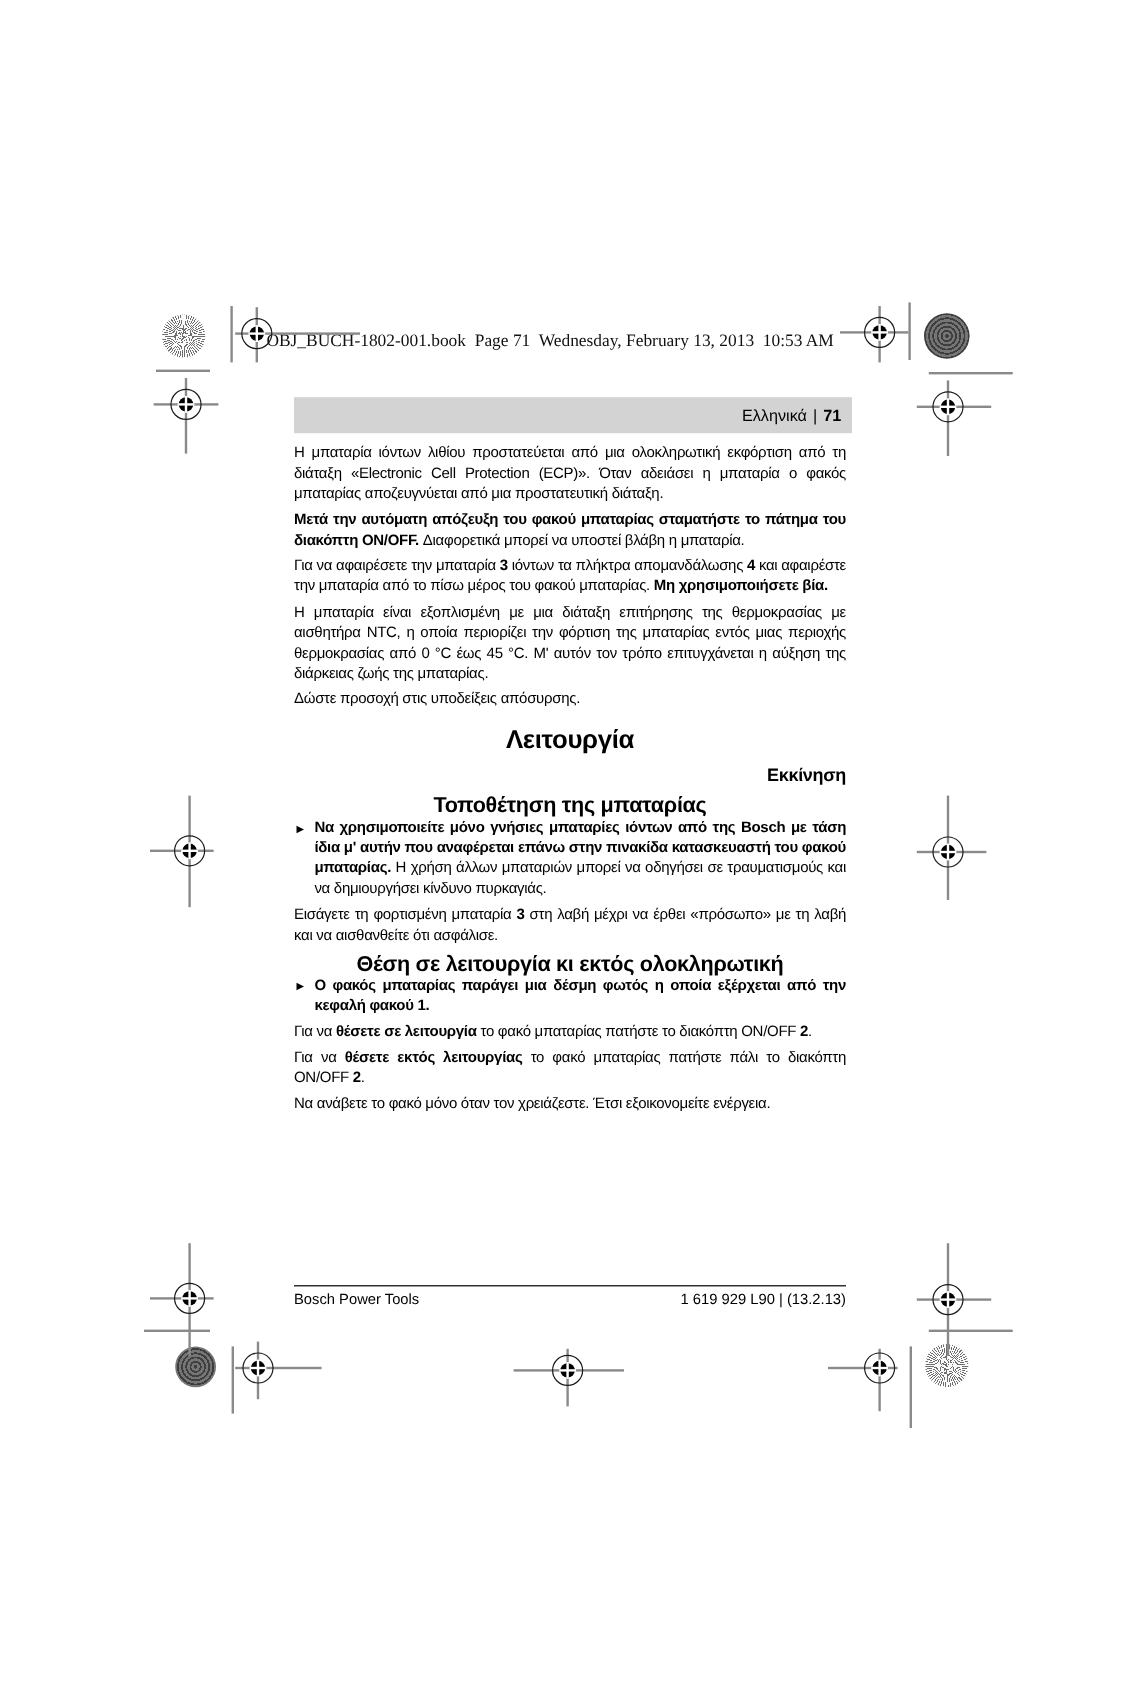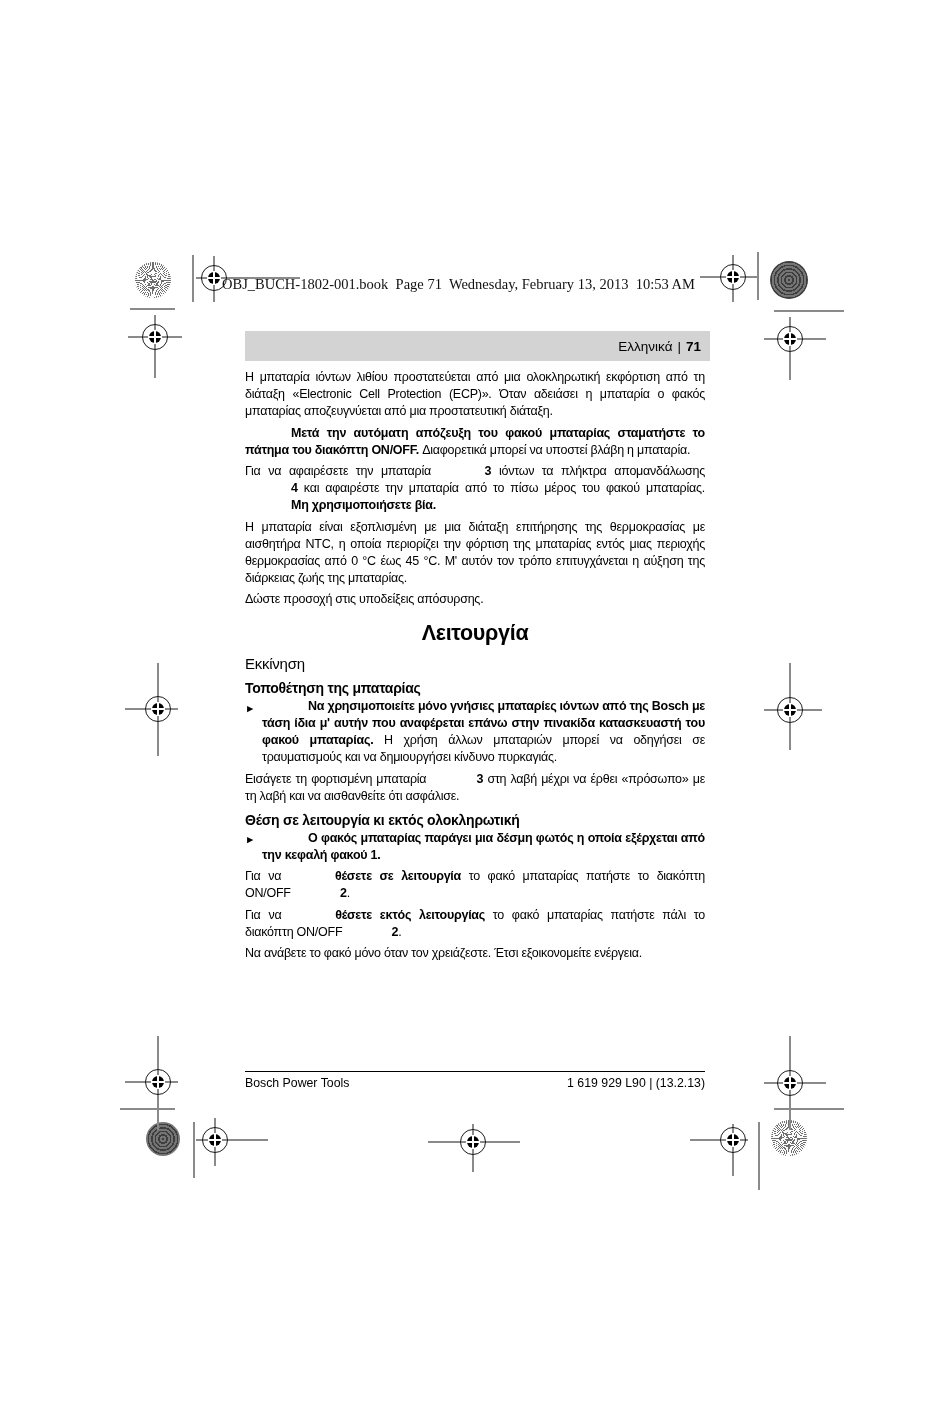--- a/index.html
+++ b/index.html
@@ -39,24 +39,24 @@
   }
   .header-bar .sep { margin:0 5px; }
   .header-bar .pg { font-weight:bold; }
 
   .doc {
     position:absolute; left:245px; top:369px; width:460px;
     font-size:12.5px; line-height:17px; letter-spacing:-0.25px;
     text-align:justify;
   }
   .doc p { margin:0 0 4.5px; }
-  .doc .b { font-weight:bold;margin-left:46px; }
+  .doc .b { font-weight:bold; }
   .doc h1 { font-size:21.5px; line-height:25px; margin:13px 0 8px; letter-spacing:-0.3px; text-align:center; font-weight:bold; }
-  .doc h2 { font-size:15px;   line-height:18px; margin:9px 0 7px;  text-align:left; font-weight:normal; }
-  .doc h3 { font-size:14px; line-height:17px; margin:7px 0 1px;  text-align:left; font-weight:bold; }
+  .doc h2 { font-size:15px;   line-height:18px; margin:9px 0 7px;  text-align:right; font-weight:bold; }
+  .doc h3 { font-size:18px; line-height:17px; margin:7px 0 1px;  text-align:center; font-weight:bold; }
   .doc .bullet { position:relative; padding-left:17px; margin:0 0 4.5px; }
   .doc .bullet .arrow { position:absolute; left:0; top:1.5px; font-size:10.5px; letter-spacing:0; }
 
   .footer {
     position:absolute; left:245px; top:1071px; width:460px;
     border-top:1.8px solid #000; box-sizing:border-box;
     display:flex; justify-content:space-between; padding-top:4px;
     font-size:12.3px;
   }
 </style>

